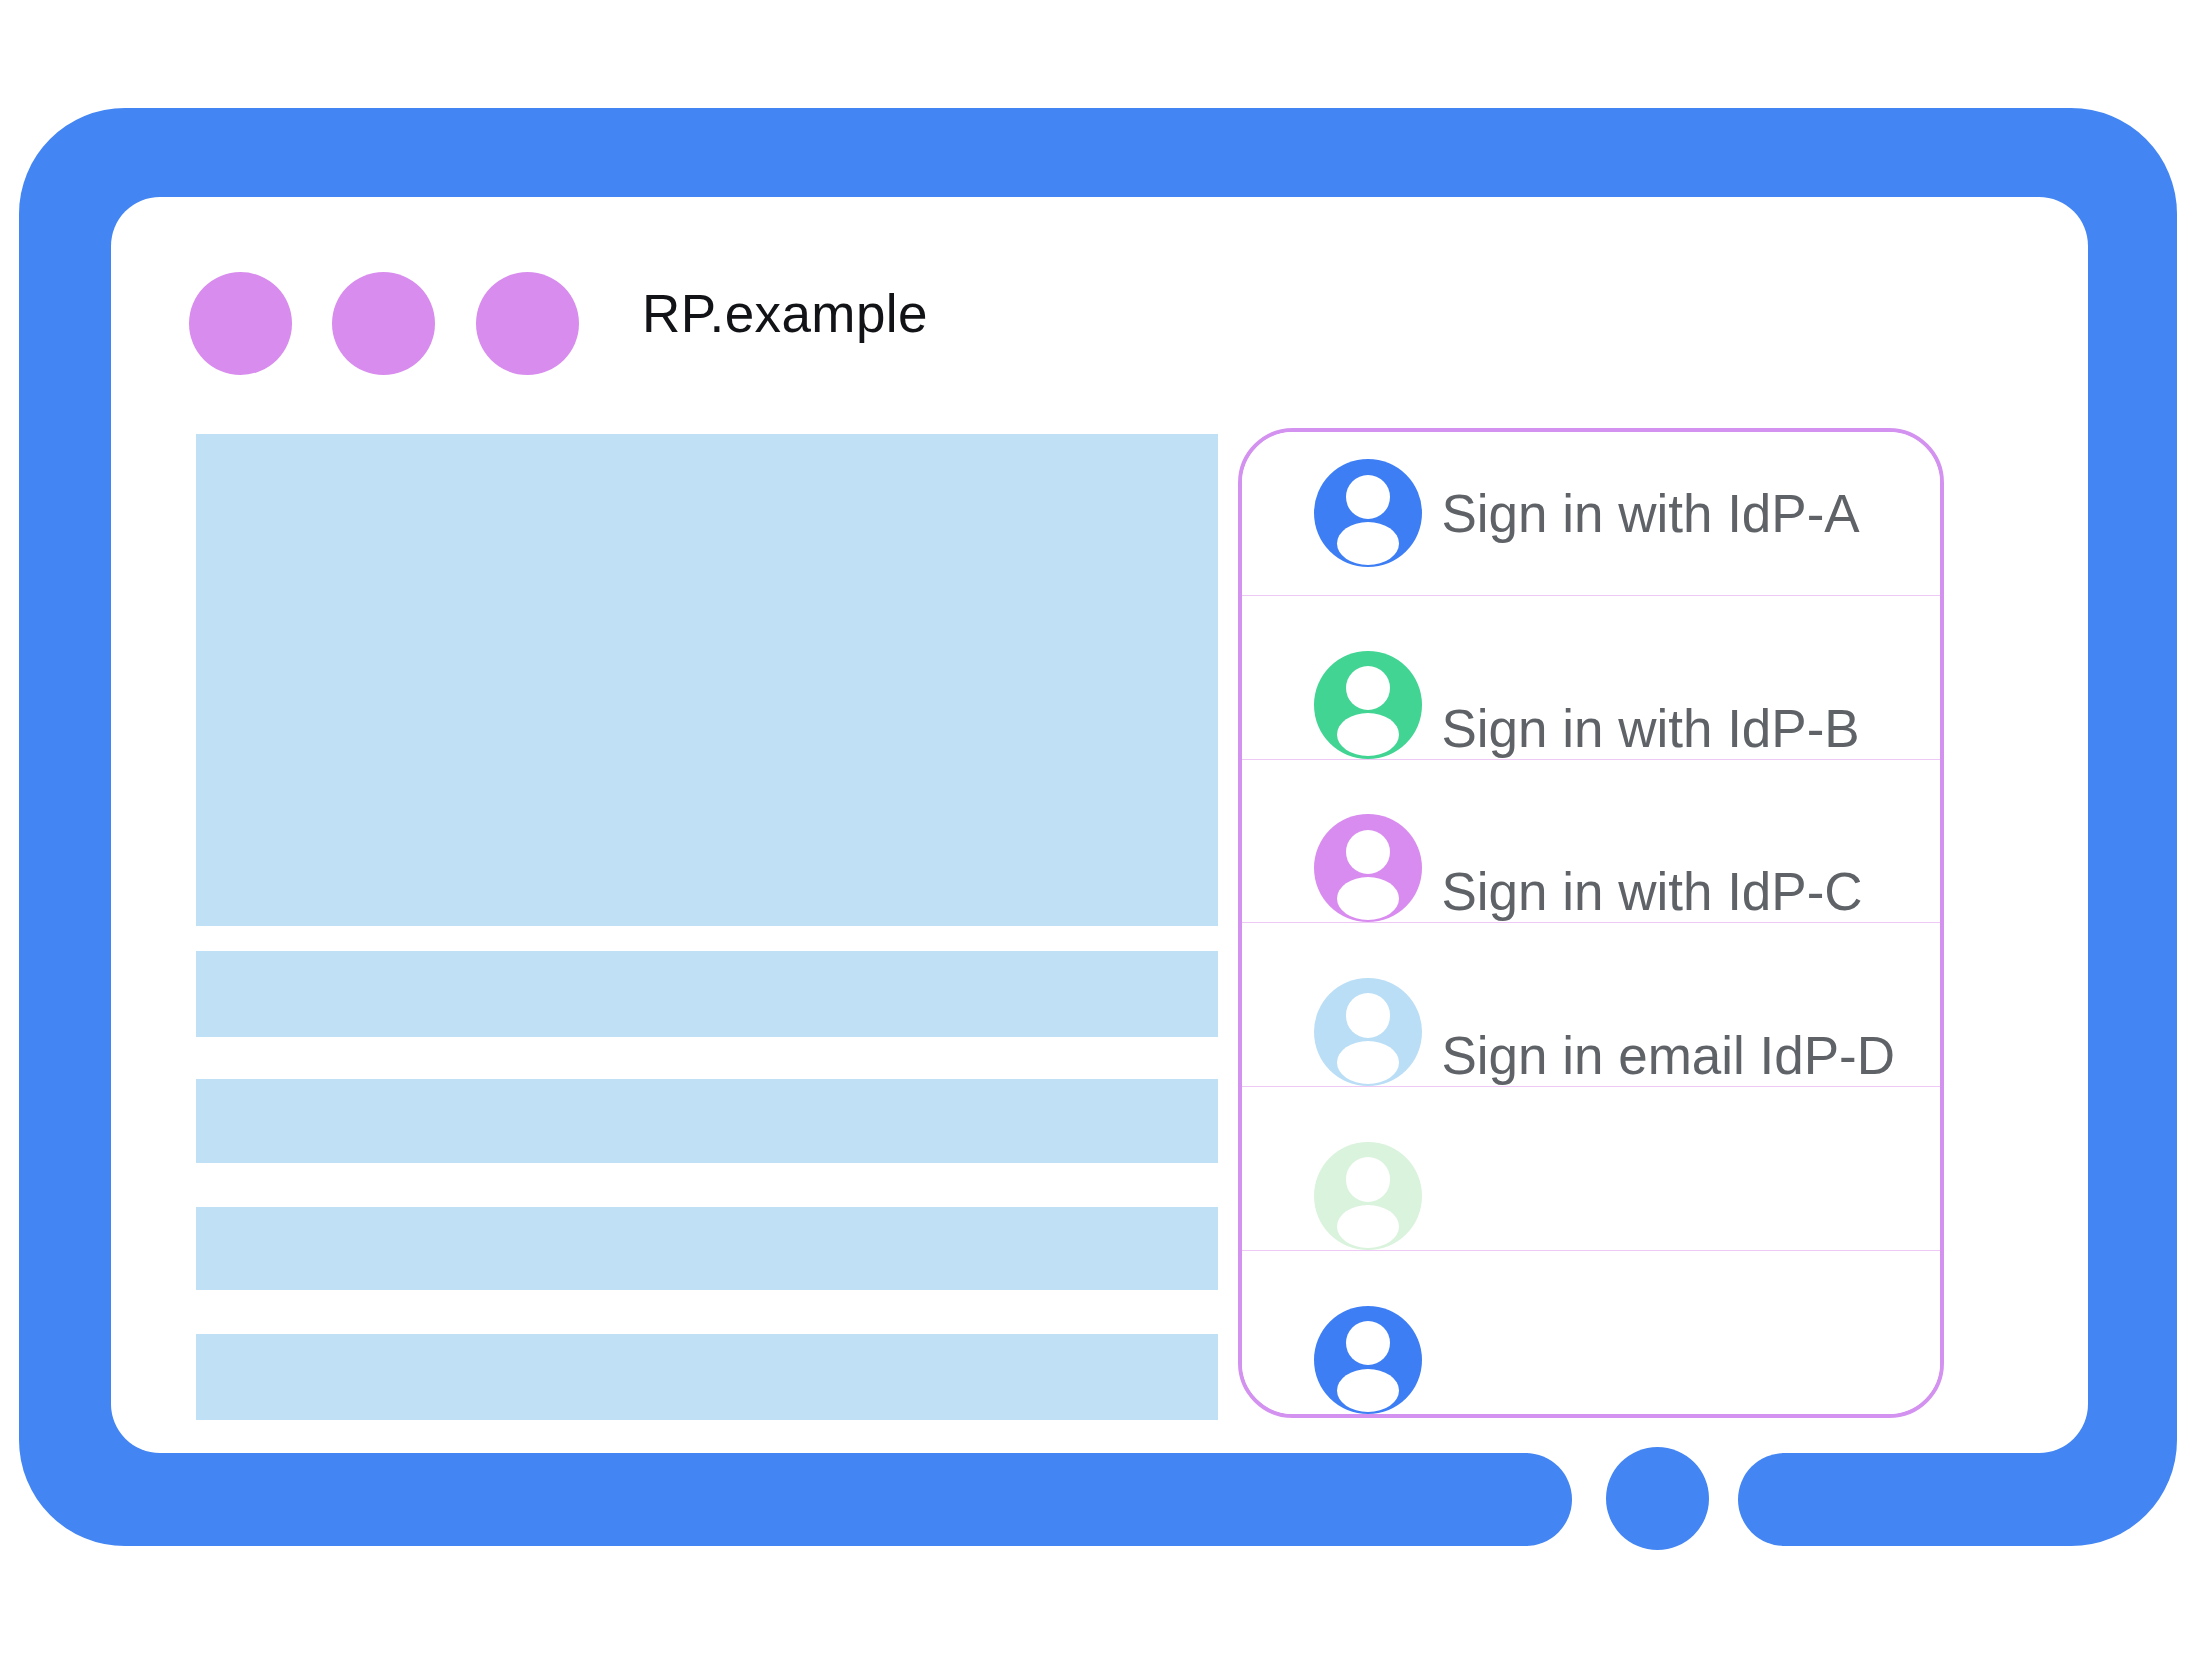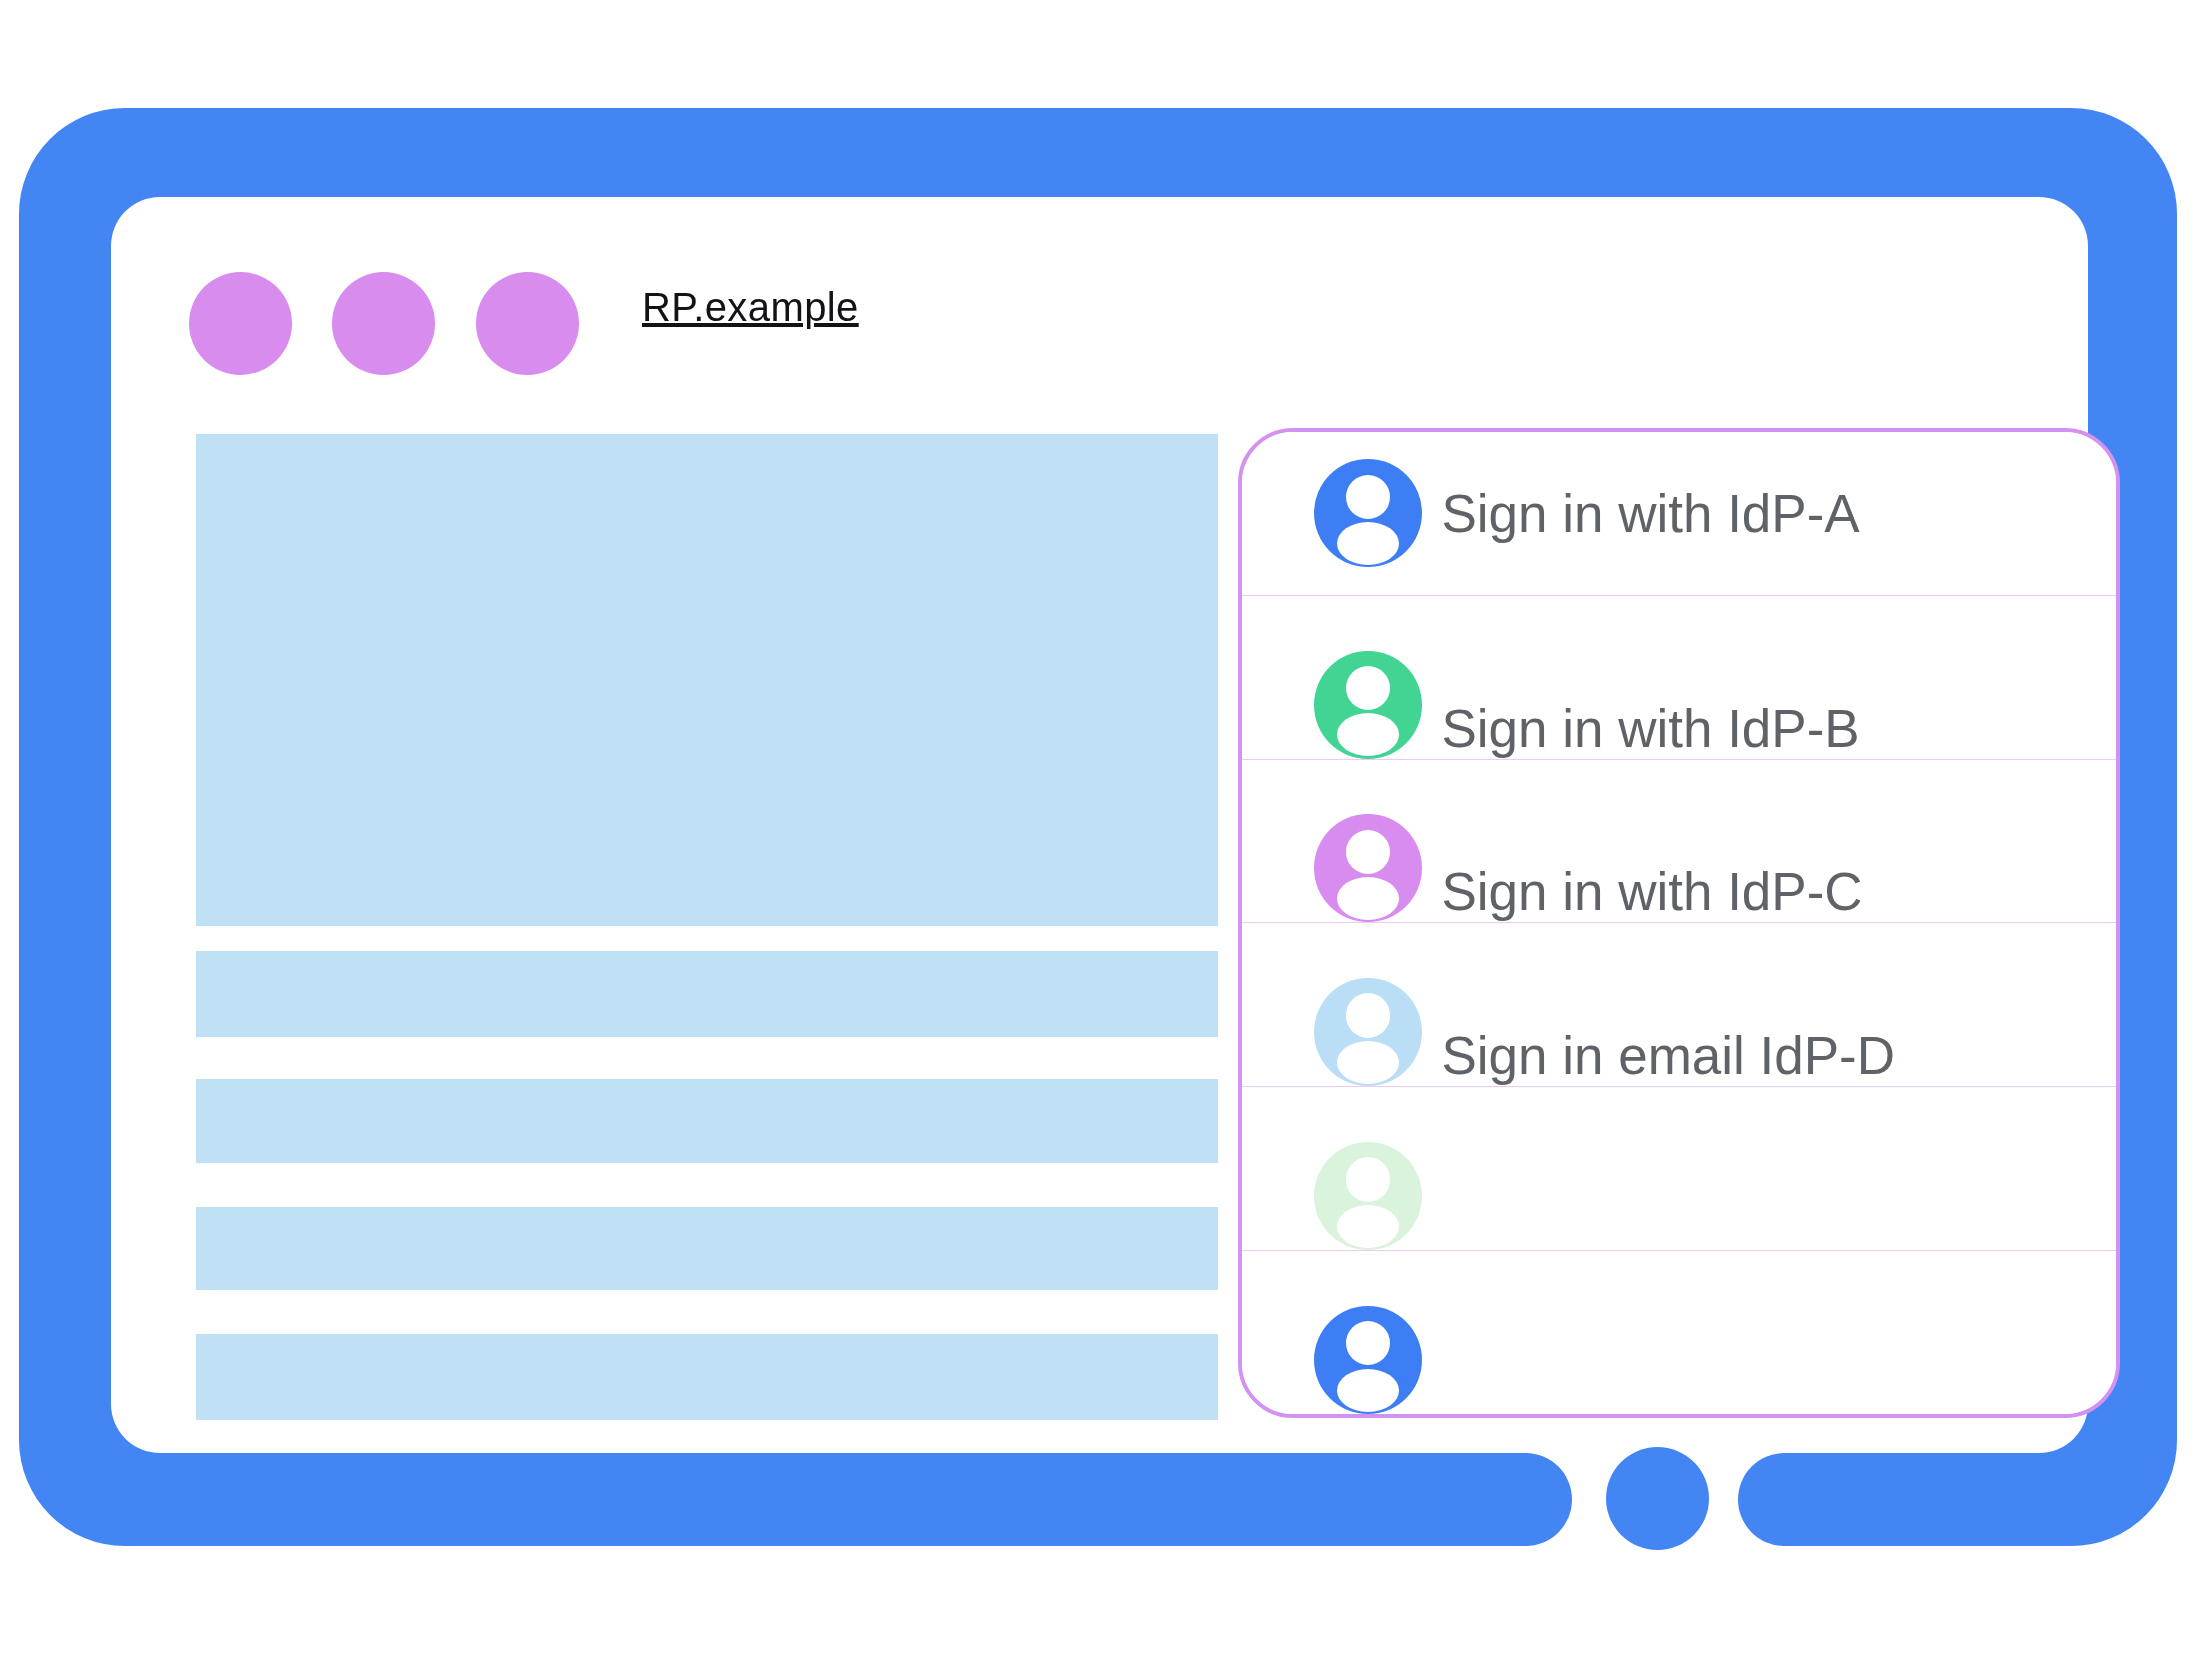--- a/index.html
+++ b/index.html
@@ -41,33 +41,33 @@
     position:absolute;left:1606px;top:1447px;width:103px;height:103px;
     background:var(--frame-blue);border-radius:50%;
   }
   
   .win-dot{
     position:absolute;top:272px;width:103px;height:103px;border-radius:50%;
     background:var(--dot-purple);
   }
   .win-dot.d1{left:189px;} .win-dot.d2{left:332px;} .win-dot.d3{left:476px;}
   .page-title{
-    position:absolute;left:642px;top:287px;font-size:40px;line-height:1;
-    color:var(--title-color);letter-spacing:0.4px;white-space:nowrap;text-decoration:underline;
+    position:absolute;left:642px;top:287px;font-size:53px;line-height:1;
+    color:var(--title-color);letter-spacing:0.4px;white-space:nowrap;
   }
   
   .ph{position:absolute;left:196px;width:1022px;background:var(--content-block-blue);}
   .ph.hero{top:434px;height:492px;}
   .ph.l1{top:951px;height:86px;}
   .ph.l2{top:1079px;height:84px;}
   .ph.l3{top:1207px;height:83px;}
   .ph.l4{top:1334px;height:86px;}
   
   .signin-panel{
-    position:absolute;left:1238px;top:428px;width:882px;height:990px;
+    position:absolute;left:1238px;top:428px;width:706px;height:990px;
     box-sizing:border-box;border:4.4px solid var(--panel-border-pink);
     border-radius:55px;background:#ffffff;
     display:flex;flex-direction:column;overflow:hidden;
   }
   .signin-row{
     flex:1 1 0;display:flex;align-items:center;
     padding-left:72px;gap:19.4px;background:#ffffff;cursor:pointer;
   }
   .signin-row + .signin-row{border-top:1.8px solid var(--divider-pink);align-items:flex-end;}
   .avatar{

